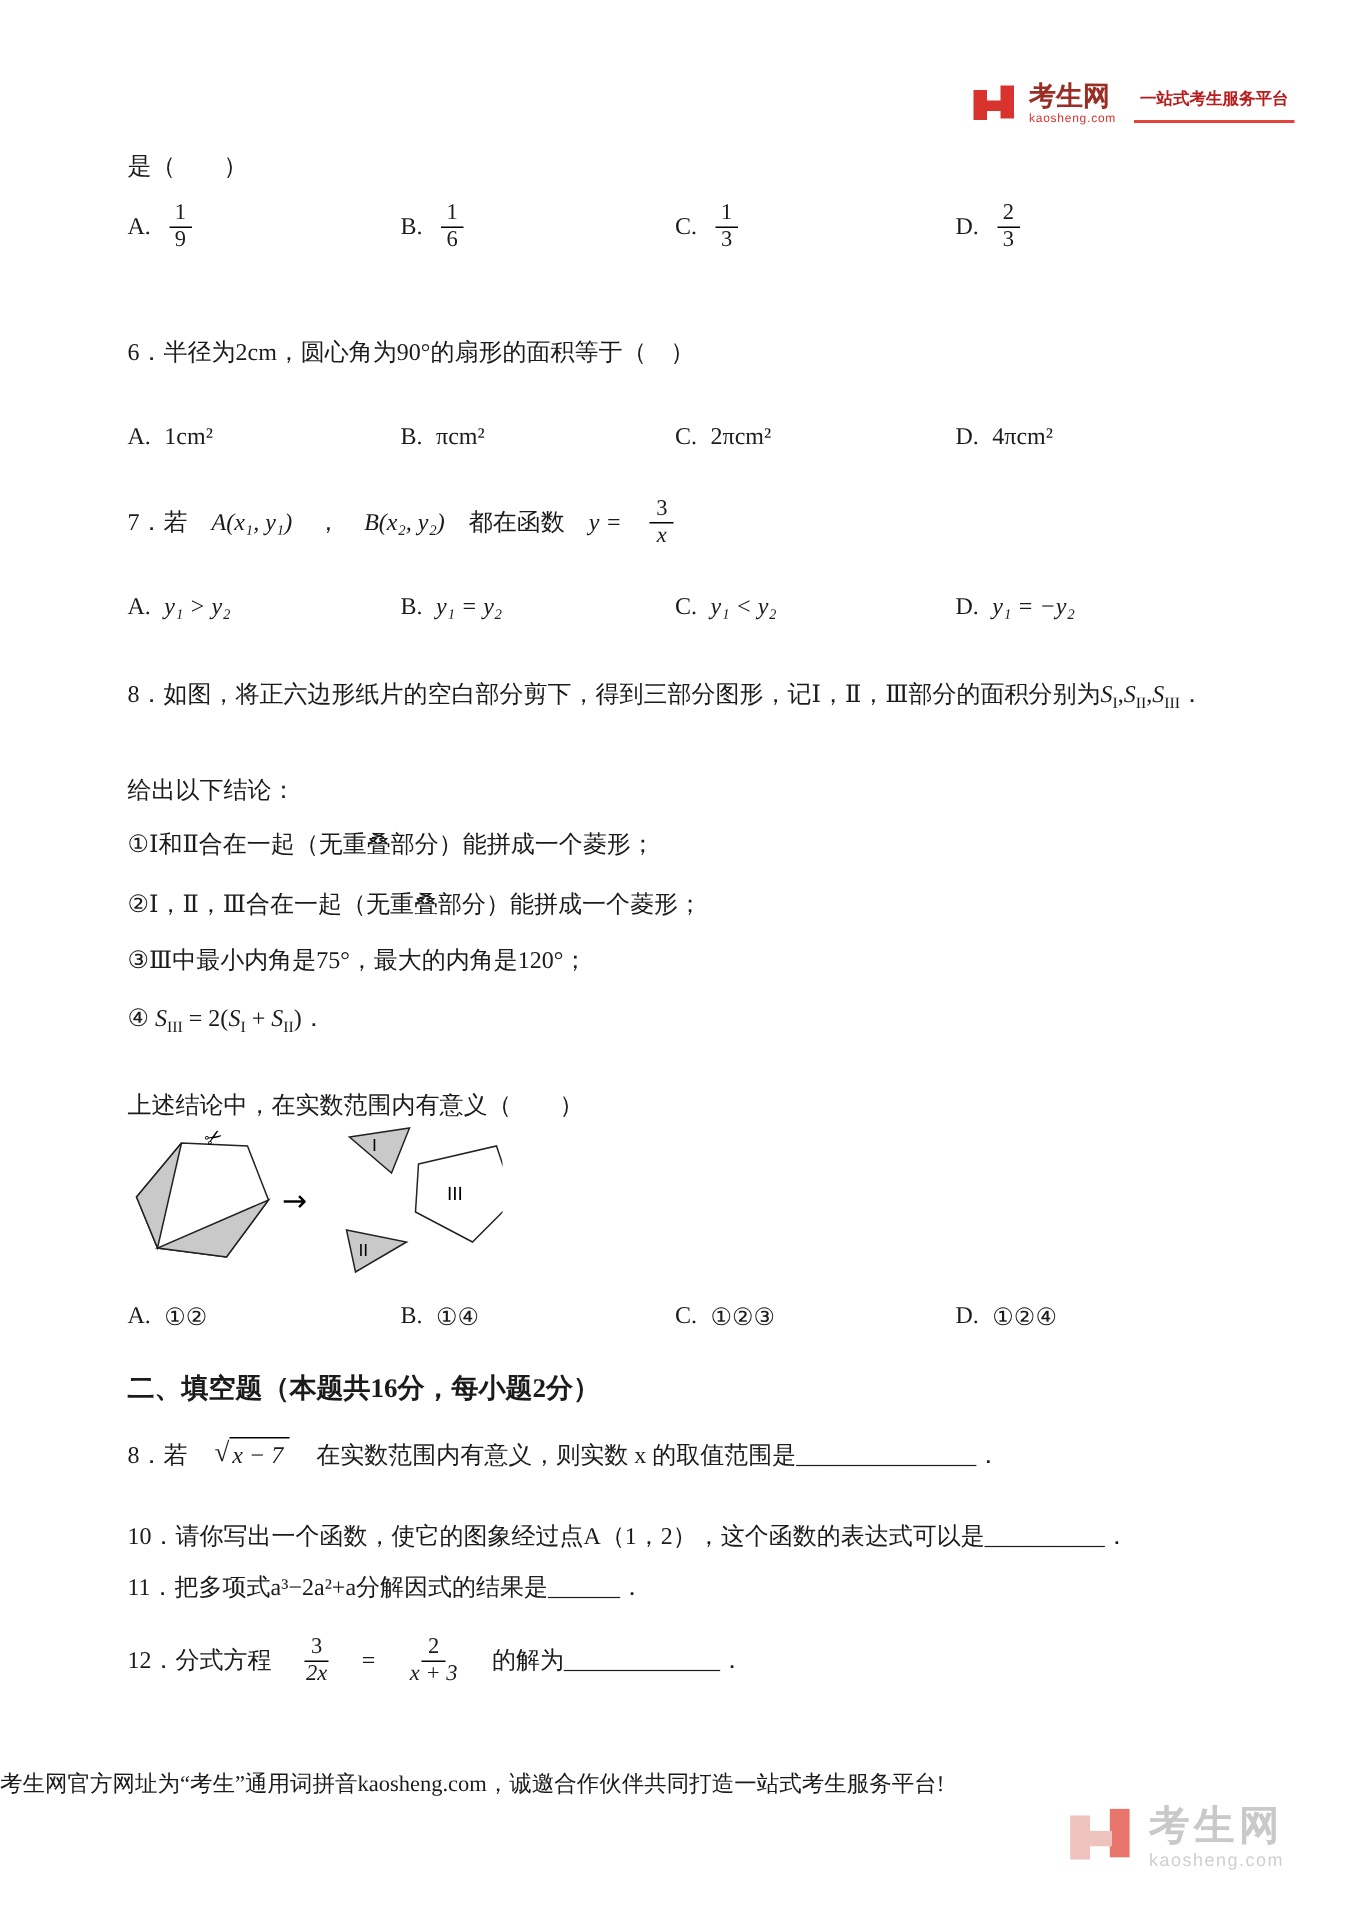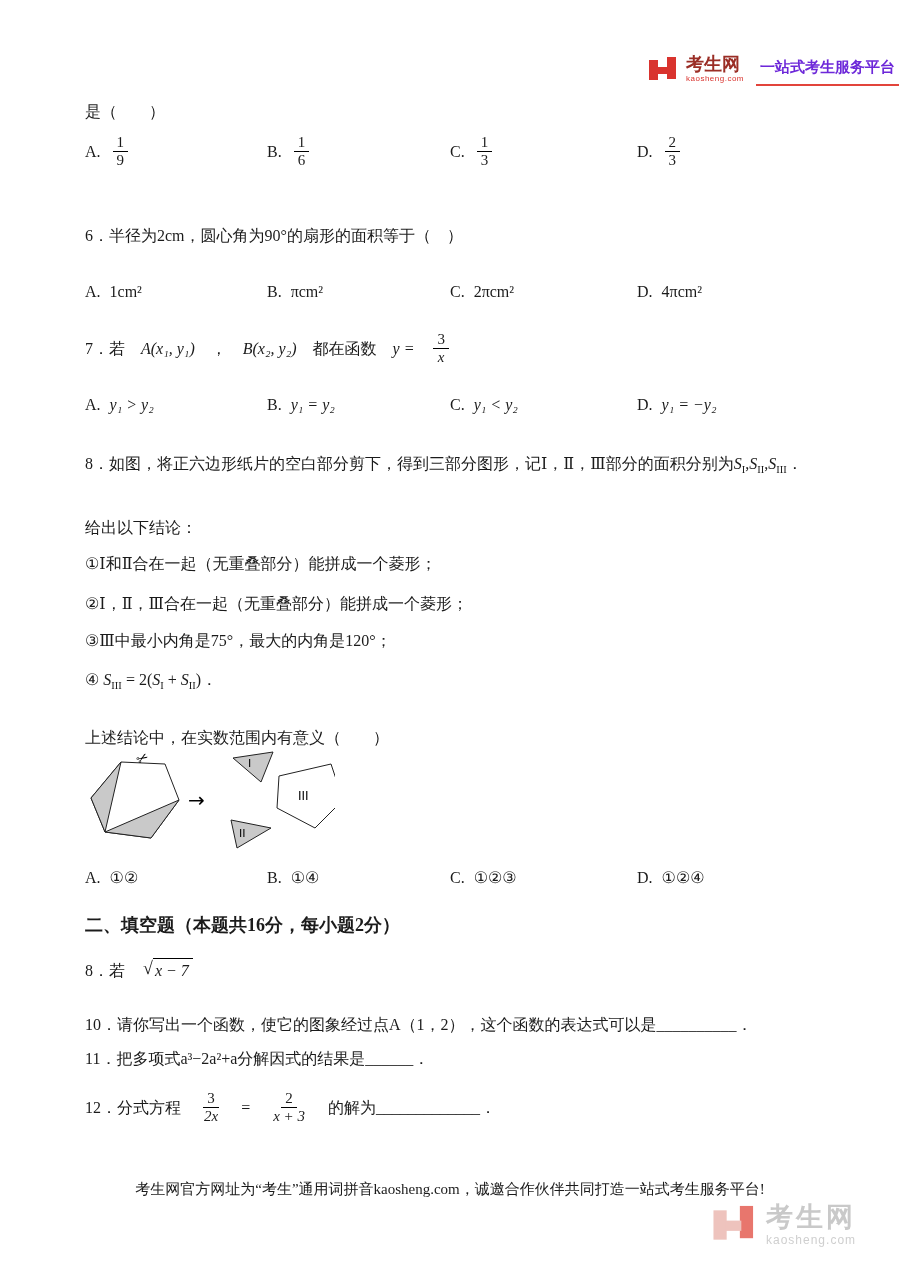--- a/index.html
+++ b/index.html
@@ -14,26 +14,26 @@
   .opt{display:flex;align-items:center;gap:9px;white-space:nowrap}
   .frac{display:inline-flex;flex-direction:column;align-items:center;text-align:center;
         line-height:1.15;font-size:15px;margin:0 3px;vertical-align:middle}
   .frac .num{padding:0 4px;border-bottom:1px solid #000}
   .frac .den{padding:0 4px}
   sub{font-size:66%;line-height:0}
   .sqrt{display:inline-flex;align-items:stretch;margin:0 2px}
   .sqrt .sign{font-size:18px;line-height:1.2}
   .sqrt .rad{border-top:1px solid #000;padding:0 4px 0 2px}
   .section-title{font-weight:bold;font-size:18px}
-  .footer{position:absolute;left:0;width:900px;text-align:center;font-size:15px}
+  .footer{position:absolute;left:0;width:900px;text-align:left;font-size:15px}
   
   .logo{display:flex;align-items:flex-start;gap:8px;font-family:"Liberation Sans","DejaVu Sans",sans-serif}
   .logo-text .brand{font-size:18px;font-weight:bold;color:#9a2d25;line-height:1.05}
   .logo-text .domain{font-size:8px;color:#d9332e;letter-spacing:.5px}
-  .logo-tagline{font-size:15px;color:#6d28d9;font-weight:bold;
+  .logo-tagline{font-size:11px;color:#b91c1c;font-weight:bold;
                 border-bottom:2px solid #e2443b;padding:3px 4px 7px 4px;margin-left:4px}
   
   .watermark{display:flex;align-items:center;gap:10px;font-family:"Liberation Sans","DejaVu Sans",sans-serif}
   .wm-brand{font-size:27px;font-weight:bold;color:#c9c9c9;letter-spacing:3px;line-height:1.1}
   .wm-domain{font-size:12px;color:#cfcfcf;letter-spacing:1px}
   svg text{font-family:"DejaVu Sans","Liberation Sans",sans-serif}
 </style>
 </head>
 <body>
 
@@ -191,20 +191,21 @@
   </div>
 
   <div class="line section-title" style="top:912px">二、填空题（本题共16分，每小题2分）</div>
 
   <div class="line flexline" style="top:958px">
     <span>8．若</span>
     <span class="sqrt">
       <span class="sign">√</span>
       <span class="rad mi">x − 7</span>
     </span>
+    <span>在实数范围内有意义，则实数 x 的取值范围是_______________．</span>
   </div>
 
   <div class="line" style="top:1013px">10．请你写出一个函数，使它的图象经过点A（1，2），这个函数的表达式可以是__________．</div>
 
   <div class="line" style="top:1047px">11．把多项式a³−2a²+a分解因式的结果是______．</div>
 
   <div class="line flexline" style="top:1090px">
     <span>12．分式方程</span>
     <span class="frac">
       <span class="num">3</span>

